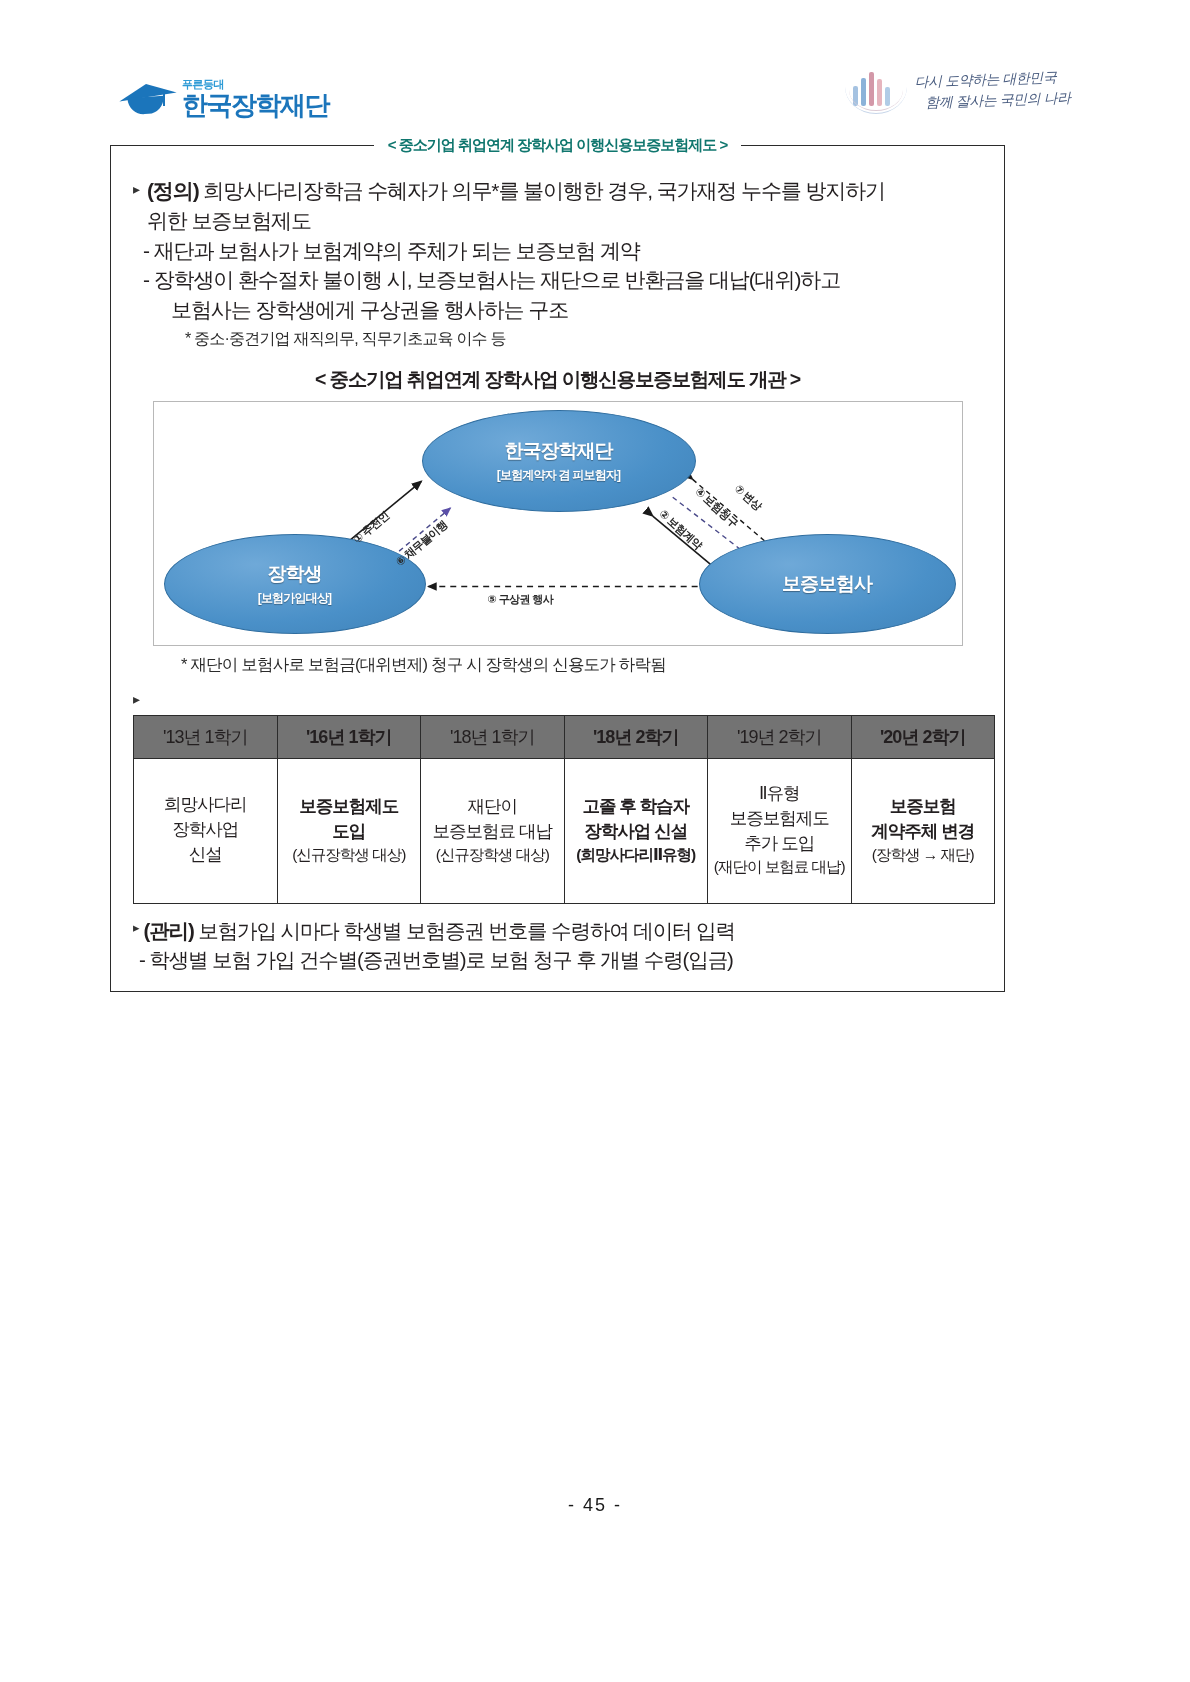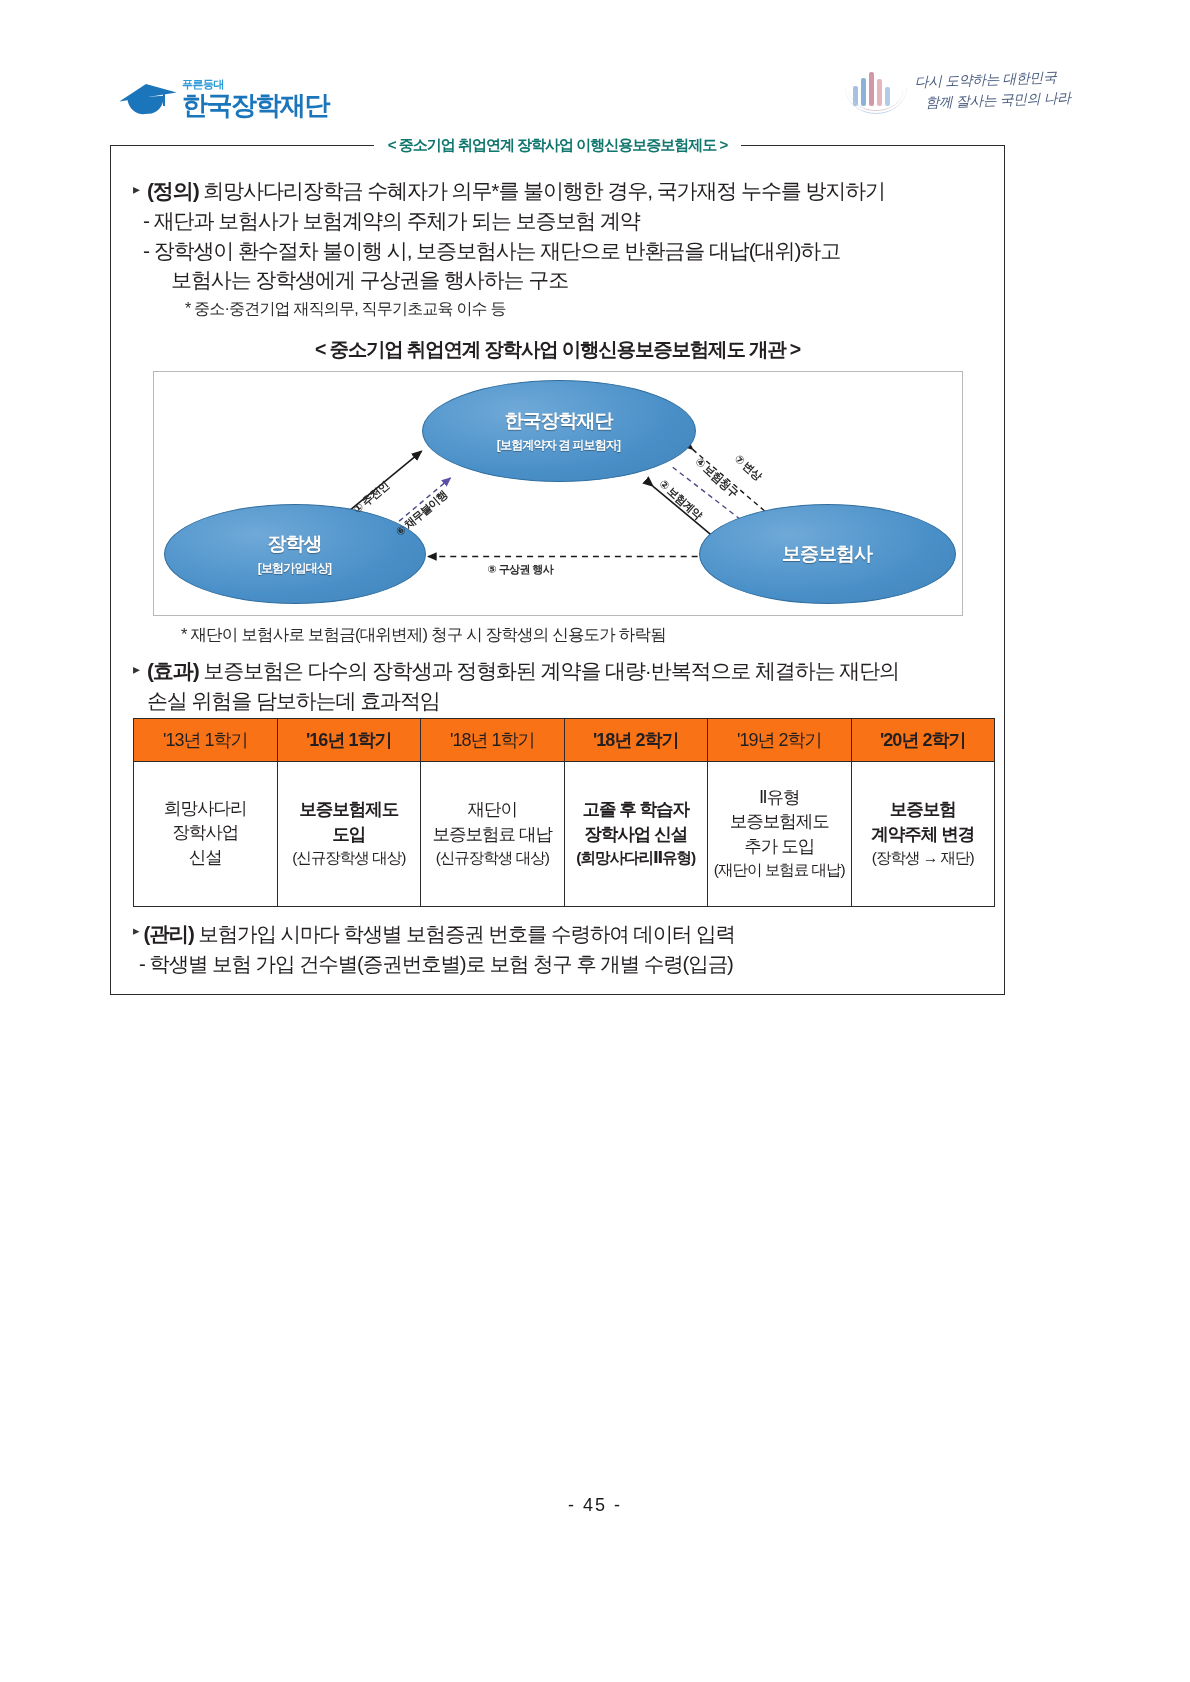--- a/index.html
+++ b/index.html
@@ -206,21 +206,21 @@
   }
   table.history th,
   table.history td {
     border-left: 1px solid #2b2b2b;
     border-right: 1px solid #2b2b2b;
     text-align: center;
     vertical-align: middle;
     letter-spacing: -1px;
   }
   table.history thead th {
-    background: #f97316;
+    background: #737373;
     border-top: 1.8px solid #2b2b2b;
     border-bottom: 1px solid #2b2b2b;
     font-size: 18px;
     font-weight: normal;
     padding: 9px 2px;
   }
   table.history thead th.em { font-weight: bold; margin-top: 36px; }
   table.history tbody td {
     border-bottom: 1.8px solid #2b2b2b;
     font-size: 17.5px;
@@ -287,20 +287,21 @@
 </div>
 
 <div class="content-box">
 
   <div class="bullet-row" style="margin-top:4px;">
     <span class="tri">▸</span>
     <div>
       <div>
         <b>(정의)</b><span> 희망사다리장학금 수혜자가 의무*를 불이행한 경우, 국가재정 누수를 방지하기</span>
       </div>
+      <div>위한 보증보험제도</div>
     </div>
   </div>
 
   <div class="sub-line">- 재단과 보험사가 보험계약의 주체가 되는 보증보험 계약</div>
   <div class="sub-line">- 장학생이 환수절차 불이행 시, 보증보험사는 재단으로 반환금을 대납(대위)하고</div>
   <div class="sub-line" style="text-indent:0; padding-left:38px;">보험사는 장학생에게 구상권을 행사하는 구조</div>
   <div class="note-line">* 중소·중견기업 재직의무, 직무기초교육 이수 등</div>
 
   <div class="center-title">&lt; 중소기업 취업연계 장학사업 이행신용보증보험제도 개관 &gt;</div>
 
@@ -346,26 +347,20 @@
     <div class="edge-label" style="left:578px; top:88px; transform:rotate(42deg);">⑦ 변상</div>
     <div class="edge-label" style="left:536px; top:98px; transform:rotate(42deg);">④ 보험청구</div>
     <div class="edge-label" style="left:500px; top:120px; transform:rotate(42deg);">② 보험계약</div>
     <div class="edge-label" style="left:334px; top:190px;">⑤ 구상권 행사</div>
   </div>
 
   <div class="note-line" style="padding-left:48px; margin-top:8px; font-size:16.5px;">* 재단이 보험사로 보험금(대위변제) 청구 시 장학생의 신용도가 하락됨</div>
 
   <div class="bullet-row" style="margin-top:10px;">
     <span class="tri">▸</span>
-    <div>
-      <div>
-        <b>(효과)</b><span> 보증보험은 다수의 장학생과 정형화된 계약을 대량·반복적으로 체결하는 재단의</span>
-      </div>
-      <div>손실 위험을 담보하는데 효과적임</div>
-    </div>
   </div>
 
 
   <table class="history">
     <thead>
       <tr>
         <th>'13년 1학기</th>
         <th class="em">'16년 1학기</th>
         <th>'18년 1학기</th>
         <th class="em">'18년 2학기</th>

